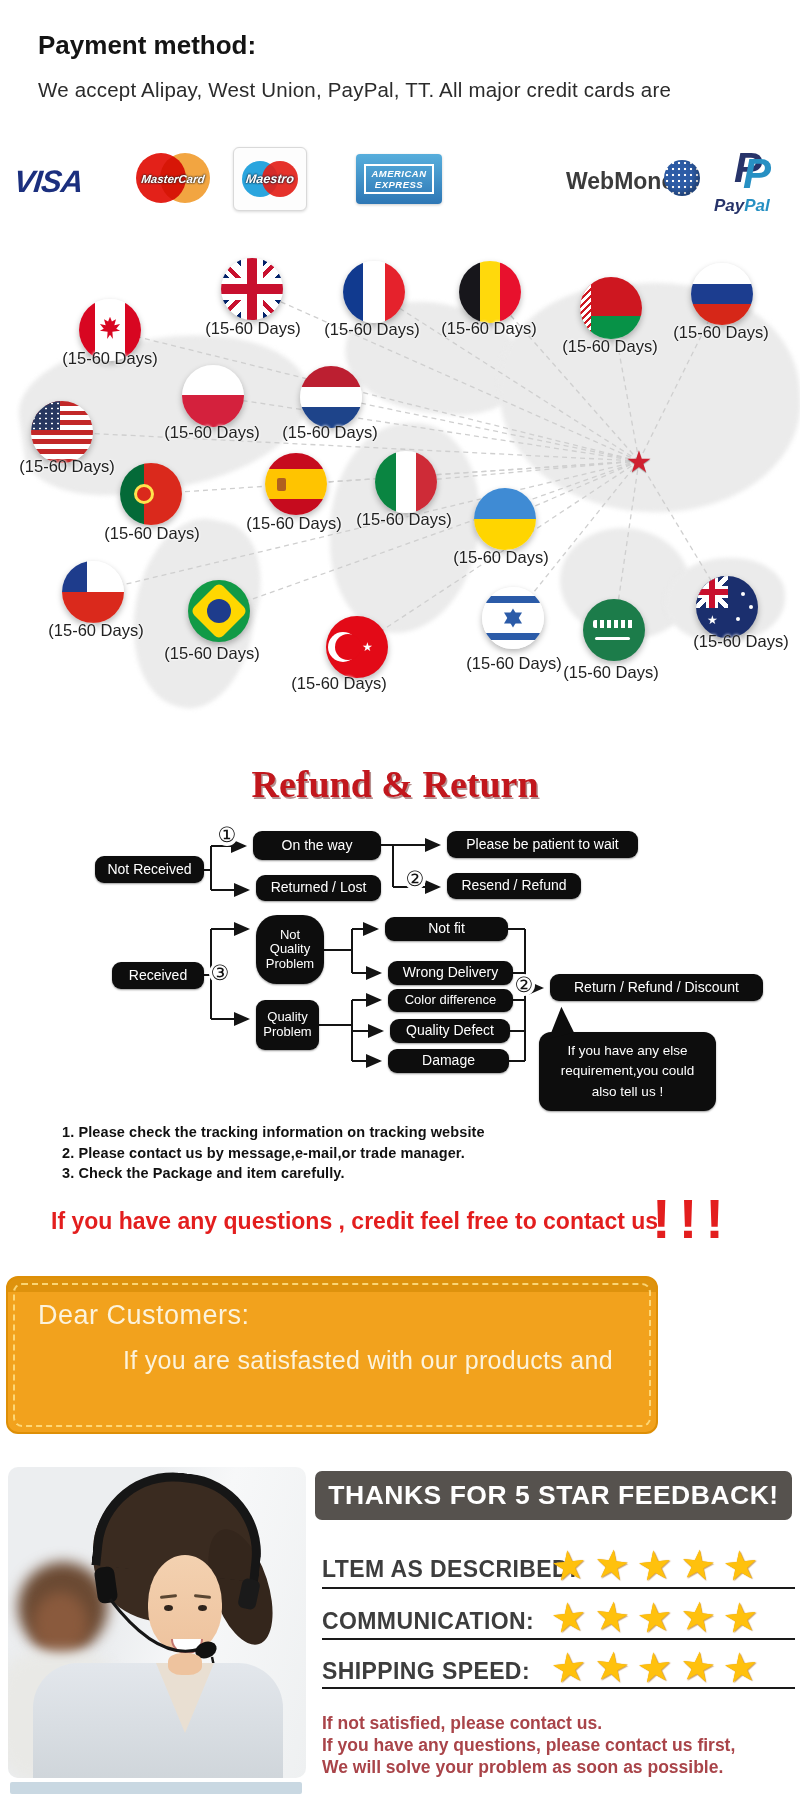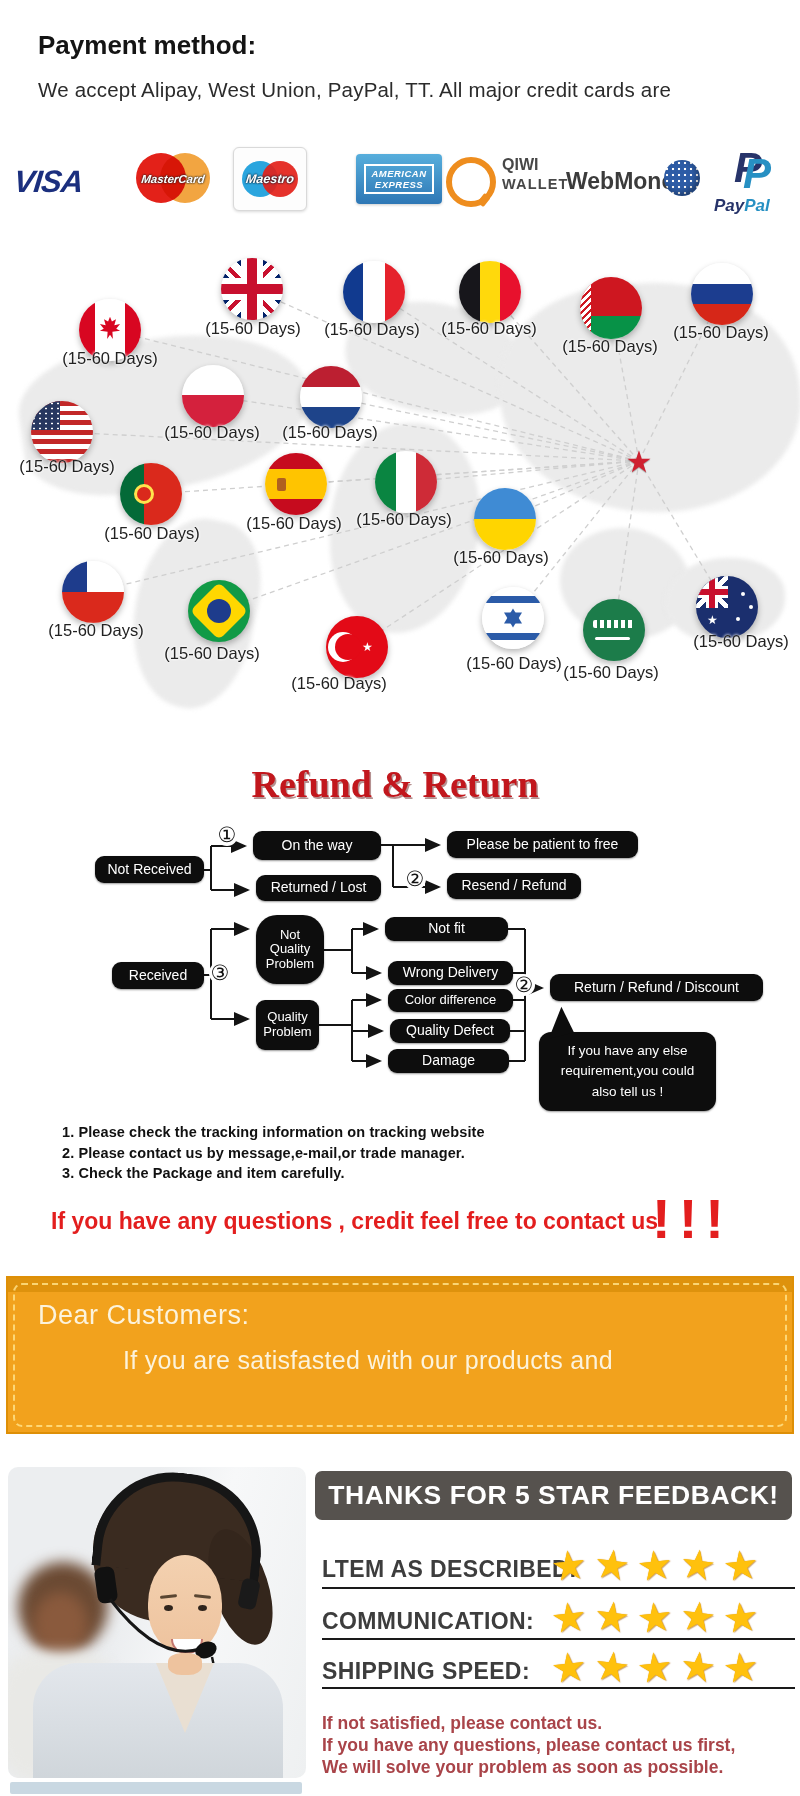--- a/index.html
+++ b/index.html
@@ -143,21 +143,21 @@
   .step{position:absolute;width:22px;height:22px;transform:translate(-50%,-50%);z-index:5;
         background:#fff;border-radius:50%;font-size:21px;line-height:22px;text-align:center;color:#111}
   #flow-arrows{position:absolute;left:0;top:810px;z-index:2}
 
   
   .note{position:absolute;left:62px;font-size:14.5px;font-weight:600;color:#111;letter-spacing:.1px}
   .contact{position:absolute;left:51px;top:1208px;font-size:23px;font-weight:bold;color:#E31E1E}
   .bangs{position:absolute;left:652px;top:1186px;font-size:56px;font-weight:900;color:#E31E1E;letter-spacing:8px}
 
   
-  .banner{position:absolute;left:6px;top:1276px;width:788px;height:158px;border-radius:0;
+  .banner{position:absolute;left:6px;top:1276px;width:652px;height:158px;border-radius:12px;
     background:linear-gradient(180deg,#DE920D 0 14px,#F2A21D 14px);border:2px solid #DE8F06;box-sizing:border-box}
   .banner::after{content:'';position:absolute;left:5px;right:5px;top:5px;bottom:5px;
     border:2px dashed rgba(255,225,135,.85);border-radius:9px;pointer-events:none}
   .banner .h{position:absolute;left:30px;top:22px;font-size:27px;color:#FCF3DC;letter-spacing:.5px}
   .banner .l{position:absolute;left:115px;width:640px;font-size:25px;color:#FCF3DC;letter-spacing:.3px}
 
   
   .photo{position:absolute;left:8px;top:1467px;width:298px;height:311px;border-radius:10px;
     overflow:hidden;background:linear-gradient(105deg,#eceef0 0 40%,#f7f8f9 60%,#eef0f1)}
   .photo *{position:absolute}
@@ -193,26 +193,20 @@
     <div class="maestro">
       <div class="c1"></div>
       <div class="c2"></div>
       <div class="t">Maestro</div>
     </div>
     <div class="amex">
       <div class="inner">
         <div class="l">AMERICAN</div>
         <div class="l">EXPRESS</div>
       </div>
-    </div>
-    <div class="qiwi">
-      <div class="ring"></div>
-      <div class="tail"></div>
-      <div class="t1">QIWI</div>
-      <div class="t2">WALLET</div>
     </div>
     <div class="wm">
       <div class="t">WebMoney</div>
       <div class="globe"></div>
     </div>
     <div class="pp">
       <div class="p1">P</div>
       <div class="p2">P</div>
       <div class="w"><span class="a">Pay</span><span class="b">Pal</span></div>
     </div>
@@ -322,21 +316,21 @@
   </svg>
 
   <div id="refund-boxes">
       <div class="rbox" style="left: 95px; top: 856px; width: 109px; height: 27px; position: absolute;">
         <span>Not Received</span>
       </div>
       <div class="rbox" style="left: 253px; top: 831px; width: 128px; height: 29px; position: absolute;">
         <span>On the way</span>
       </div>
       <div class="rbox" style="left: 447px; top: 831px; width: 191px; height: 27px; position: absolute;">
-        <span>Please be patient to free</span>
+        <span>Please be patient to wait</span>
       </div>
       <div class="rbox" style="left: 256px; top: 875px; width: 125px; height: 26px; position: absolute;">
         <span>Returned / Lost</span>
       </div>
       <div class="rbox" style="left: 447px; top: 873px; width: 134px; height: 26px; position: absolute;">
         <span>Resend / Refund</span>
       </div>
       <div class="rbox small" style="left: 256px; top: 915px; width: 68px; height: 69px; position: absolute; border-radius: 21px;">
         <span>Not</span>
         <span>Quality</span>

